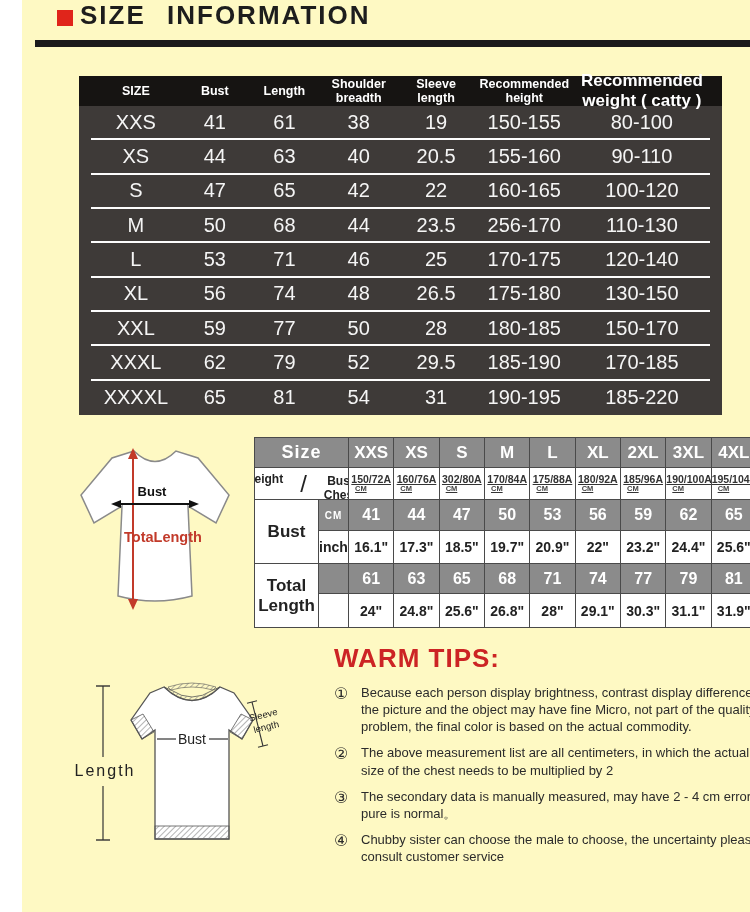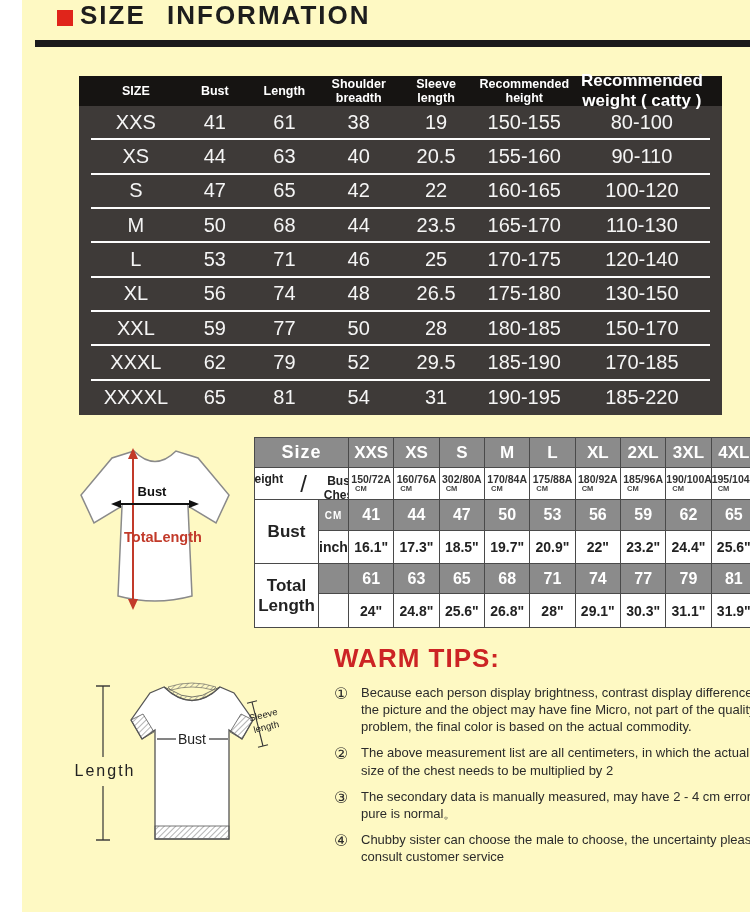--- a/index.html
+++ b/index.html
@@ -30,21 +30,21 @@
   .gtable td{border:1px solid #4a4a4a;text-align:center;vertical-align:middle;padding:0;overflow:hidden;}
   .gray{background:#8b8b8b;color:#fff;font-weight:bold;}
   .white{background:#fff;color:#222;}
   .g-size-head{font-size:18px;letter-spacing:1px;}
   .g-size-col{font-size:17px;}
   .g-hc{font-size:12px;font-weight:bold;color:#222;}
   .hc-wrap{display:flex;align-items:center;justify-content:center;gap:17px;}
   .hc-h{transform:translateY(-5px);}
   .hc-slash{font-size:24px;font-weight:normal;}
   .hc-b{transform:translateY(4px);}
-  .g-hv{font-size:10.5px;font-weight:bold;color:#333;line-height:1.05;}
+  .g-hv{font-size:10.5px;font-weight:bold;color:#333;line-height:1.05;text-decoration:underline;}
   .g-hv .unit{display:block;font-size:7.5px;text-align:left;padding-left:6px;color:#444;}
   .g-rowlabel{font-size:17px;font-weight:bold;color:#222;line-height:1.15;}
   .g-cm{font-size:10px;letter-spacing:1px;}
   .g-inch-label{font-size:14px;font-weight:bold;color:#222;}
   .g-val-cm{font-size:16px;}
   .g-val-inch{font-size:14px;font-weight:bold;color:#222;}
 
   
   .tips{position:absolute;left:312px;top:643px;width:430px;}
   .tips-title{font-size:26px;font-weight:bold;color:#cc2424;margin-bottom:10px;letter-spacing:1px;}
@@ -103,21 +103,21 @@
           <span class="bc bc4">22</span>
           <span class="bc bc5">160-165</span>
           <span class="bc bc6">100-120</span>
       </div>
       <div class="btable-row">
         <span class="bc bc0">M</span>
           <span class="bc bc1">50</span>
           <span class="bc bc2">68</span>
           <span class="bc bc3">44</span>
           <span class="bc bc4">23.5</span>
-          <span class="bc bc5">165-170</span>
+          <span class="bc bc5">256-170</span>
           <span class="bc bc6">110-130</span>
       </div>
       <div class="btable-row">
         <span class="bc bc0">L</span>
           <span class="bc bc1">53</span>
           <span class="bc bc2">71</span>
           <span class="bc bc3">46</span>
           <span class="bc bc4">25</span>
           <span class="bc bc5">170-175</span>
           <span class="bc bc6">120-140</span>

